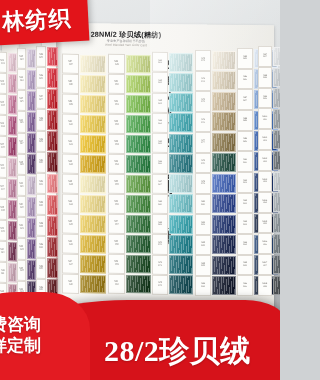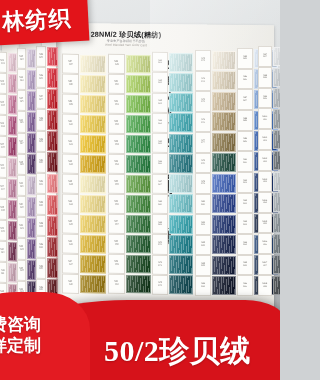--- a/index.html
+++ b/index.html
@@ -955,14 +955,14 @@
   </div>
 
   <div class="banner-bot"></div>
   <div class="banner-bot2"></div>
 
   <div class="promo-lines">
     <div>费咨询</div>
     <div>样定制</div>
   </div>
 
-  <div class="big-bottom">50/2珍贝绒</div>
+  <div class="big-bottom">28/2珍贝绒</div>
 </div>
 
 </body></html>

